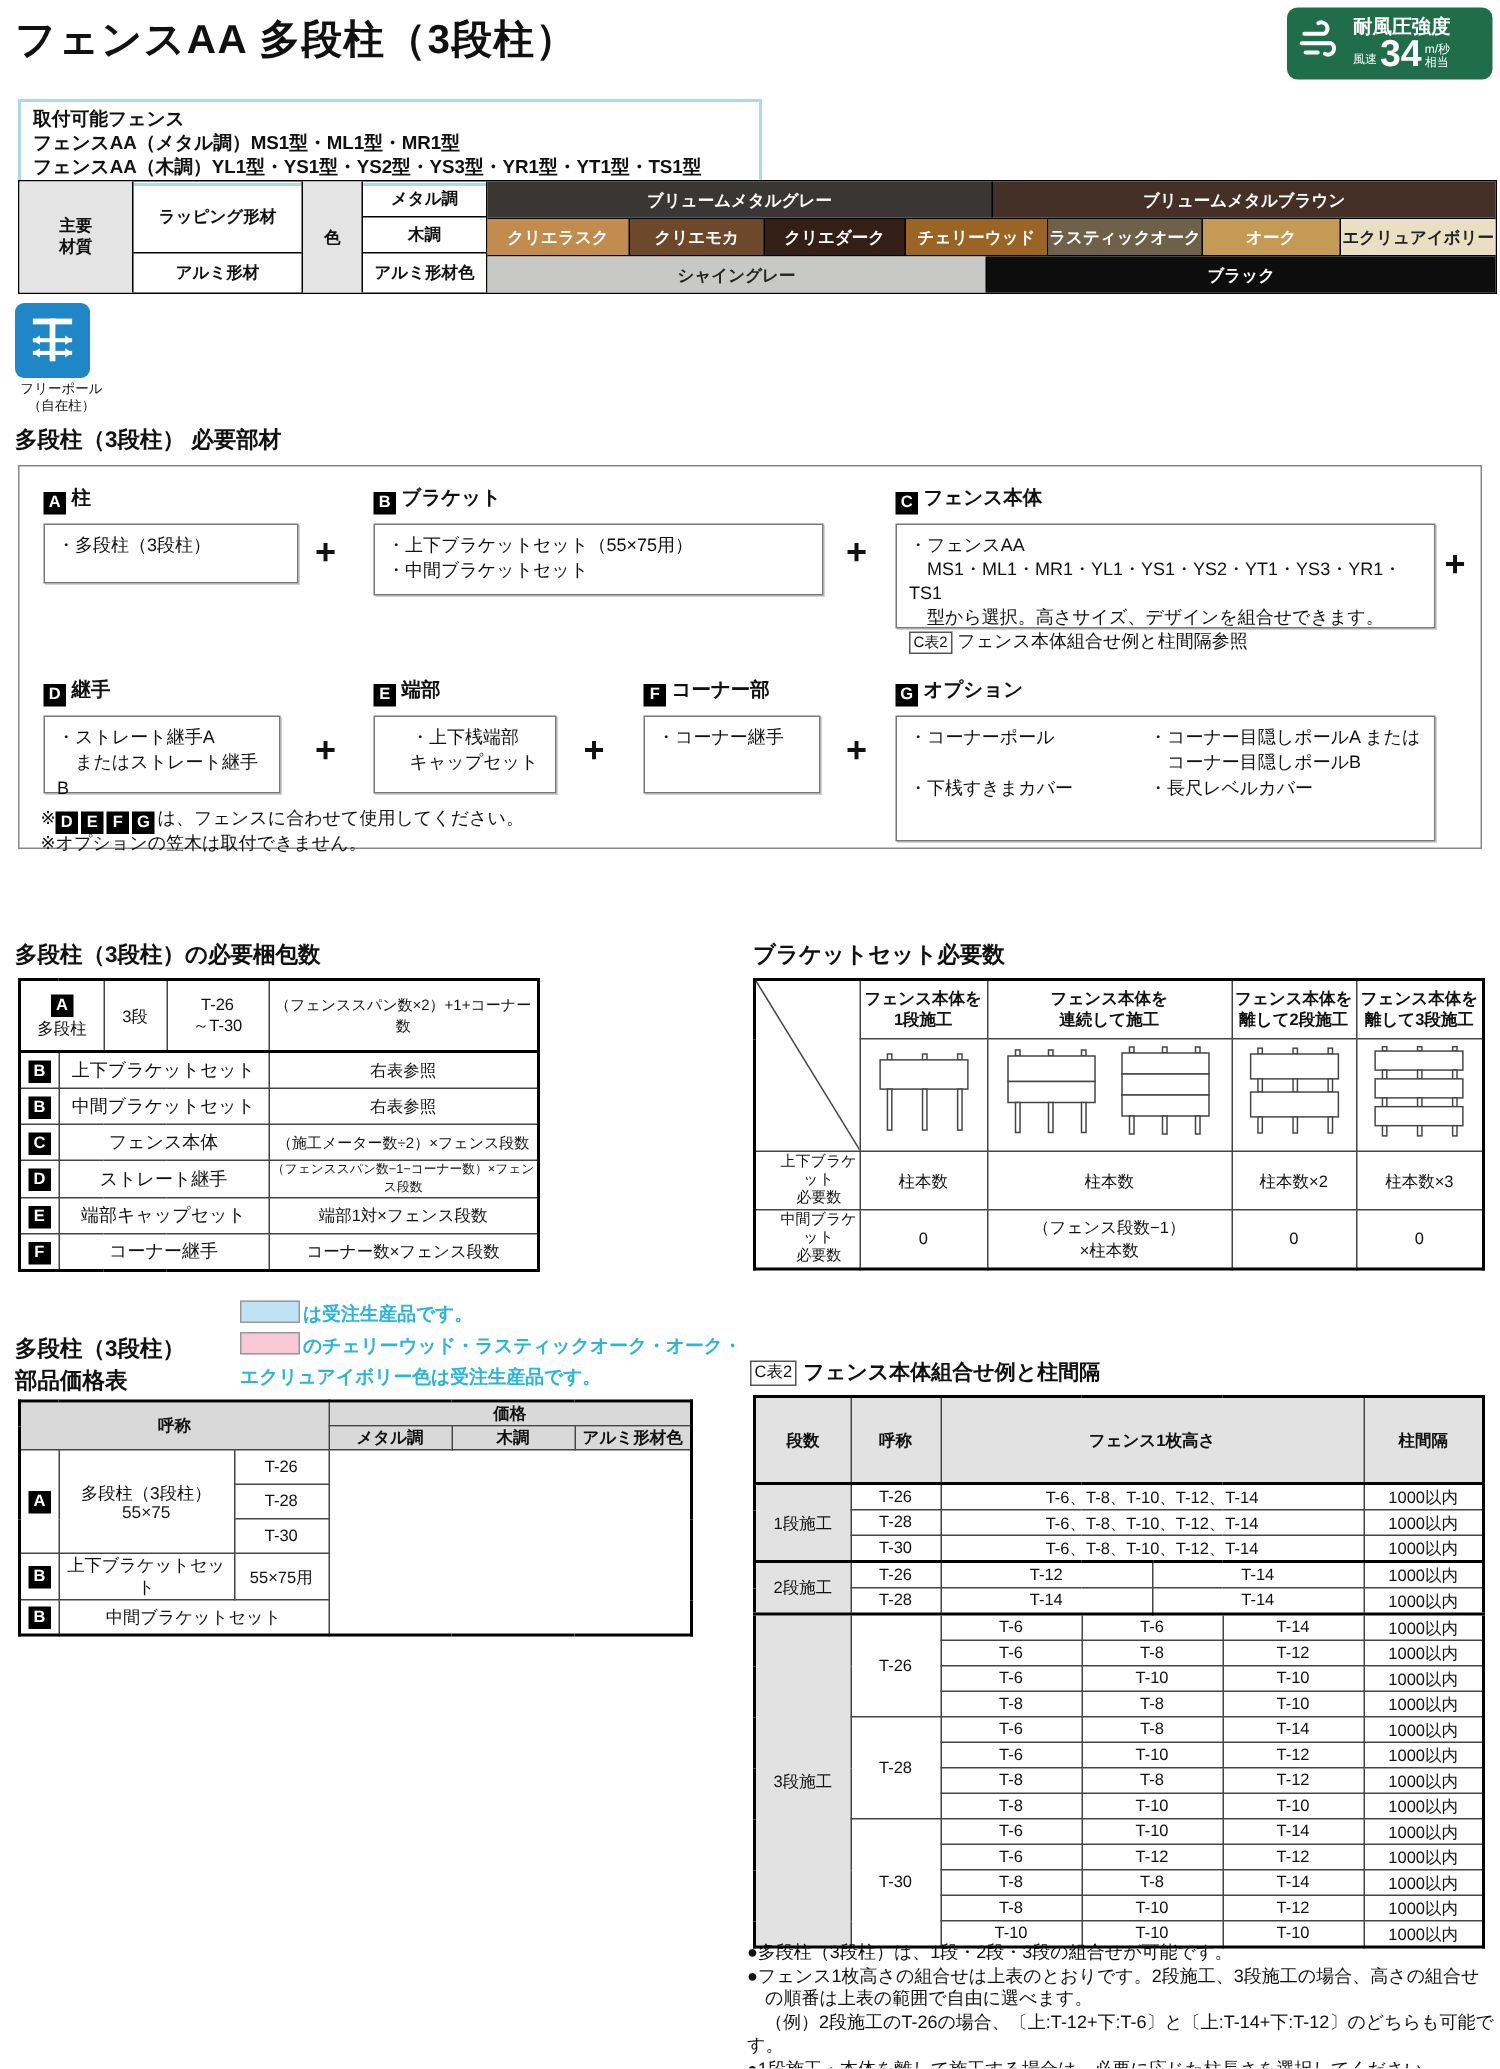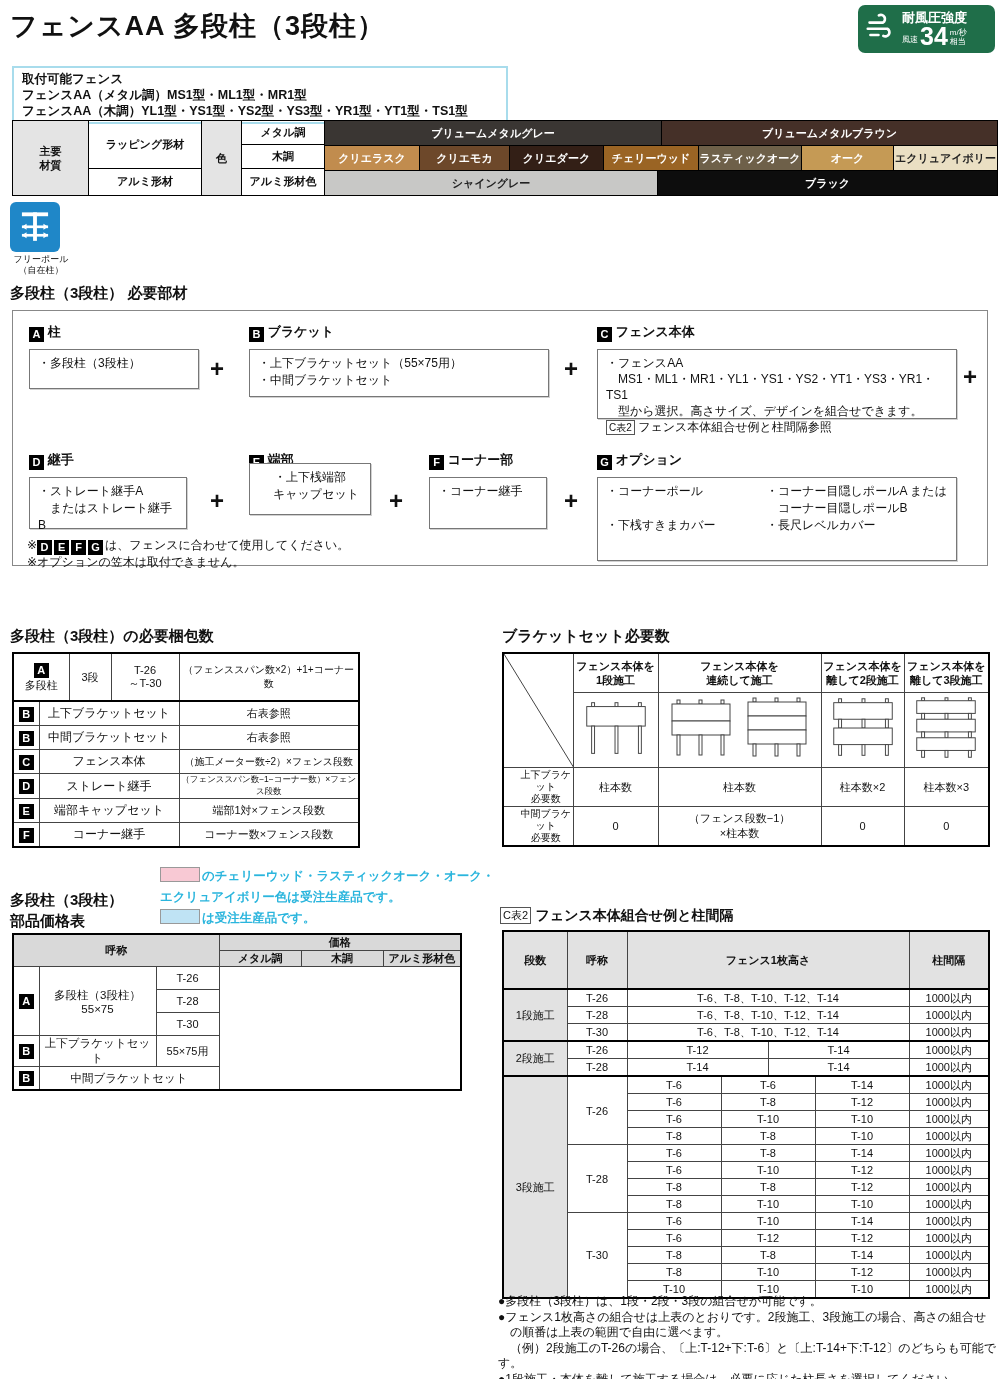--- a/index.html
+++ b/index.html
@@ -209,21 +209,21 @@
     <div class="abs pt-label" style="left:16px;top:140px;">
       <span class="badge">D</span> <span>継手</span></div>
     <div class="abs pt-box" style="left:16px;top:166px;width:158px;height:52px;">
         <div>・ストレート継手A</div>
         <div>　またはストレート継手B</div>
       </div>
     <div class="abs plus" style="left:197px;top:176px;">+</div>
 
     <div class="abs pt-label" style="left:236px;top:140px;">
       <span class="badge">E</span> <span>端部</span></div>
-    <div class="abs pt-box" style="left:236px;top:152px;width:122px;height:52px;text-align:center;">
+    <div class="abs pt-box" style="left:236px;top:166px;width:122px;height:52px;text-align:center;">
         <div>・上下桟端部</div>
         <div>　キャップセット</div>
       </div>
     <div class="abs plus" style="left:376px;top:176px;">+</div>
 
     <div class="abs pt-label" style="left:416px;top:140px;">
       <span class="badge">F</span> <span>コーナー部</span></div>
     <div class="abs pt-box" style="left:416px;top:166px;width:118px;height:52px;">
         <div>・コーナー継手</div>
       </div>
@@ -401,22 +401,22 @@
 ×柱本数</td>
           <td class="pre vr">0</td>
           <td class="pre vr">0</td>
         </tr>
       </tbody>
     </table>
 
   <div class="abs sec-h pre" style="left:10px;top:889px;line-height:21px;">多段柱（3段柱）
 部品価格表</div>
   <div class="abs" style="left:160px;top:866px;width:340px;" id="legend">
+      <div class="legend-text"><span class="sw" style="background: rgb(191, 227, 244);"></span>は受注生産品です。</div>
       <div class="legend-text"><span class="sw" style="background: rgb(248, 201, 212);"></span>のチェリーウッド・ラスティックオーク・オーク・エクリュアイボリー色は受注生産品です。</div>
-      <div class="legend-text"><span class="sw" style="background: rgb(191, 227, 244);"></span>は受注生産品です。</div>
     </div>
   <table class="pr abs" style="left:12px;top:933px;" id="price">
     <colgroup>
         <col style="width:26px">
         <col style="width:117px">
         <col style="width:63px">
         <col style="width:82px">
         <col style="width:82px">
         <col style="width:78px">
       </colgroup>

